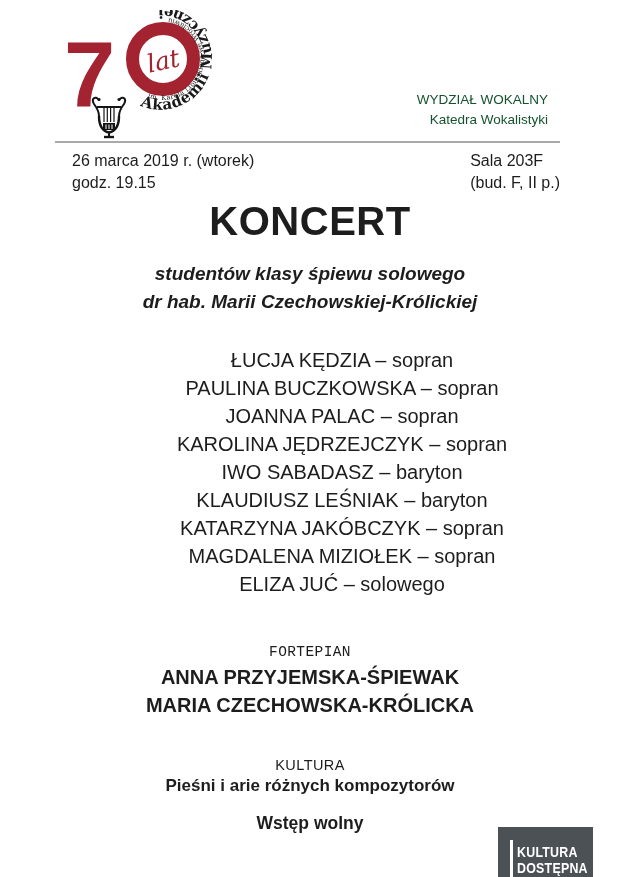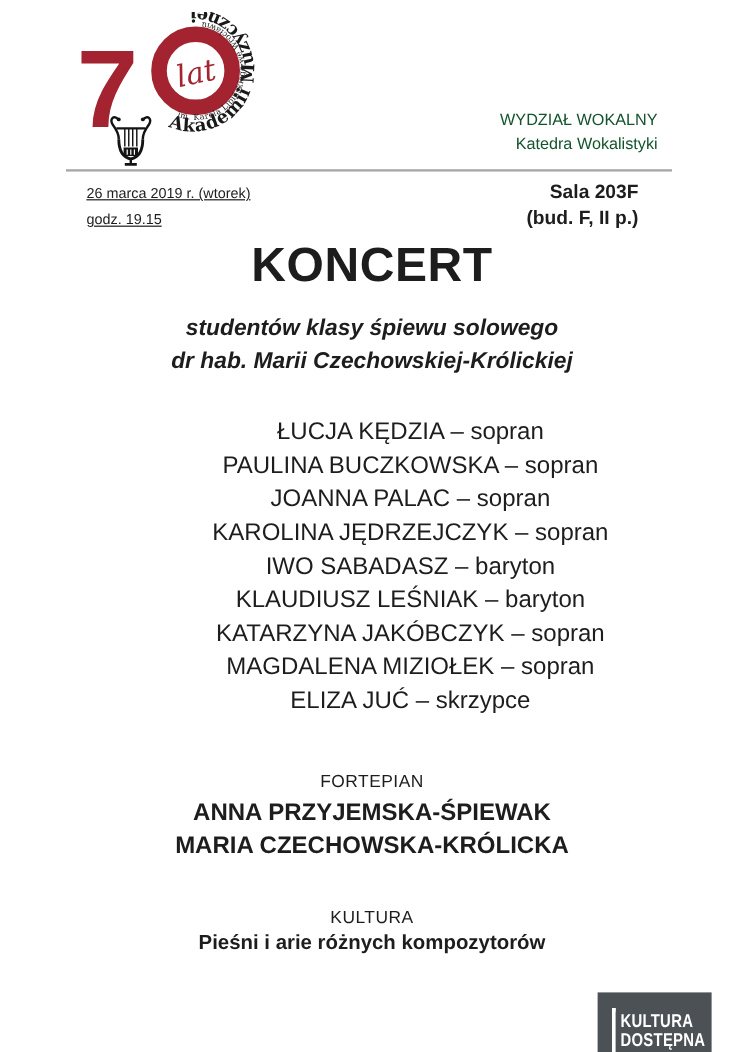--- a/index.html
+++ b/index.html
@@ -11,29 +11,29 @@
   
   .logo { position:absolute; left:66px; top:10px; width:152px; height:134px; }
   
   .dept {
     position:absolute; top:90px; right:72px; text-align:right;
     font-size:13.5px; line-height:20px; color:#14532d;
   }
   
   .rule { position:absolute; top:141px; left:55px; width:505px; height:2px; background:#a9a9a9; }
   
-  .meta-left  { position:absolute; top:150px; left:72px;  font-size:12px; line-height:22px;text-decoration:underline; }
-  .meta-right { position:absolute; top:150px; right:88px; font-size:16px; line-height:22px; text-align:right;font-weight:bold; }
+  .meta-left  { position:absolute; top:150px; left:72px;  font-size:16px; line-height:22px; }
+  .meta-right { position:absolute; top:150px; right:60px; font-size:16px; line-height:22px; text-align:left; }
   
   .center { position:absolute; left:0; width:620px; text-align:center; }
   .title    { top:199px; font-size:40px; font-weight:bold; letter-spacing:0.5px; }
   .subtitle1{ top:263px; font-size:19px; font-weight:bold; font-style:italic; }
   .subtitle2{ top:291px; font-size:19px; font-weight:bold; font-style:italic; }
   .performers { top:346px; font-size:20px; line-height:28px;padding-left:32px; }
-  .accomp-label { top:644px; font-size:14.5px; letter-spacing:0.4px; }
+  .accomp-label { top:644px; font-size:14.5px; letter-spacing:0.4px;font-family:Liberation Mono, monospace; }
   .accomp-names { top:663px; font-size:20px; line-height:28px; font-weight:bold; }
   .program-label { top:757px; font-size:14.5px; letter-spacing:0.4px; }
   .program-desc  { top:776px; font-size:17px; font-weight:bold; }
   .admission     { top:813px; font-size:17.5px; font-weight:bold; }
   
   .badge {
     position:absolute; left:498px; top:781px; width:95px; height:66px;
     display:flex; align-items:center;margin-top:46px;
   }
   .badge-bracket {
@@ -149,32 +149,33 @@
       <span>sopran</span>
     </div>
     <div>
       <span>MAGDALENA MIZIOŁEK</span>
       <span>–</span>
       <span>sopran</span>
     </div>
     <div>
       <span>ELIZA JUĆ</span>
       <span>–</span>
-      <span>skrzypce</span>
+      <span>solowego</span>
     </div>
   </div>
 
   <div class="center accomp-label">FORTEPIAN</div>
   <div class="center accomp-names">
     <div>ANNA PRZYJEMSKA-ŚPIEWAK</div>
     <div>MARIA CZECHOWSKA-KRÓLICKA</div>
   </div>
 
   <div class="center program-label">KULTURA</div>
   <div class="center program-desc">Pieśni i arie różnych kompozytorów</div>
+  <div class="center admission">Wstęp wolny</div>
 
   <div class="badge" style="background: rgb(76, 81, 85);">
     <div class="badge-bracket"></div>
     <div class="badge-text">
       <div>KULTURA</div>
       <div>DOSTĘPNA</div>
     </div>
   </div>
 
 </div>

